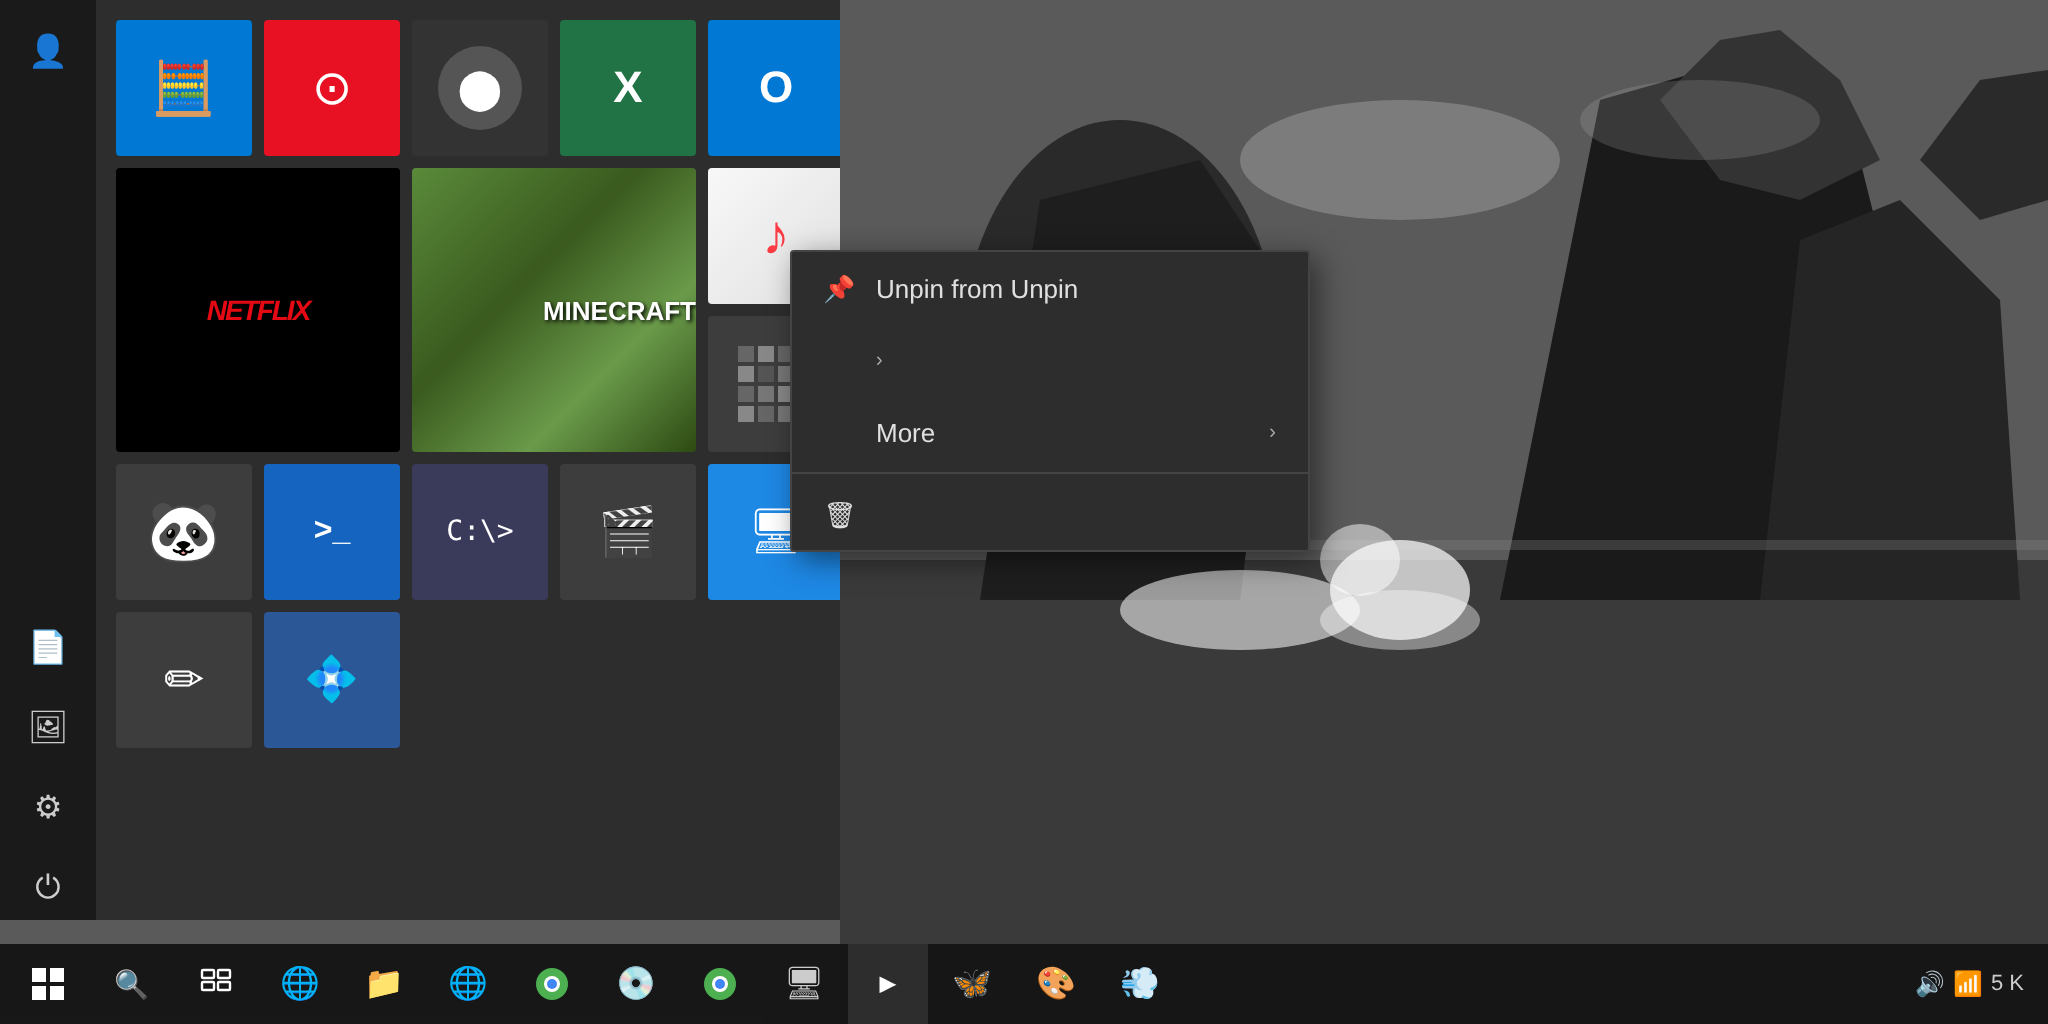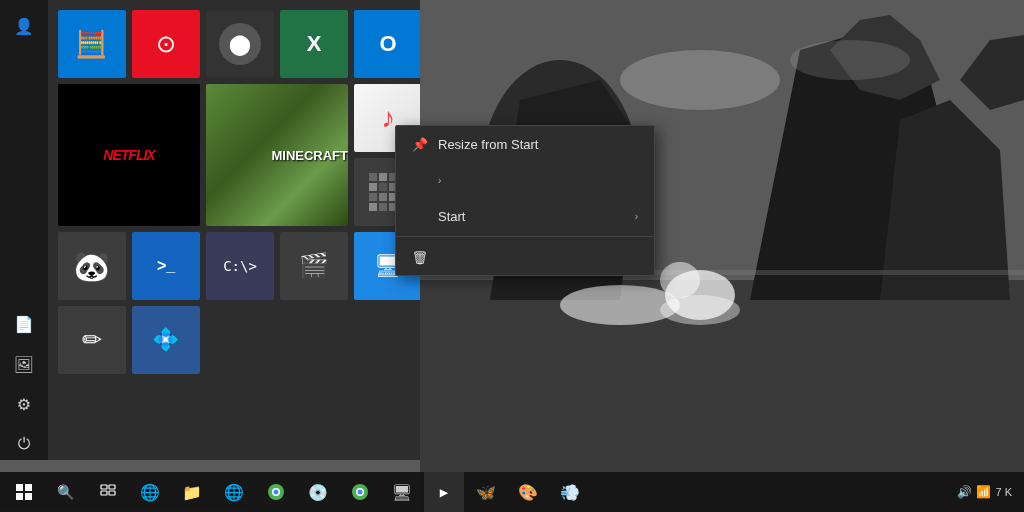--- a/index.html
+++ b/index.html
@@ -379,29 +379,29 @@
       <div class="tile tile-blue" style="background:#2b5797;">
         <span style="font-size:22px;">💠</span>
       </div>
     </div>
   </div>
 </div>
 
 <div class="context-menu">
   <div class="context-menu-item">
     <span class="item-icon">📌</span>
-    <span class="item-label">Resize from Start</span>
+    <span class="item-label">Unpin from Unpin</span>
   </div>
   <div class="context-menu-item">
     <span class="item-icon"></span>
     <span class="chevron">›</span>
   </div>
   <div class="context-menu-item">
     <span class="item-icon"></span>
-    <span class="item-label">Start</span>
+    <span class="item-label">More</span>
     <span class="chevron">›</span>
   </div>
   <div class="context-menu-divider"></div>
   <div class="context-menu-item">
     <span class="item-icon">🗑</span>
   </div>
 </div>
 
 <div class="taskbar">
 
@@ -478,16 +478,16 @@
   <div class="taskbar-btn">
     <span style="font-size:16px;color:#b0c4de;">💨</span>
   </div>
 
   <div class="taskbar-spacer"></div>
 
   <div class="taskbar-tray">
     <span style="font-size:12px;">🔊</span>
     <span style="font-size:12px;">📶</span>
     <div class="taskbar-clock">
-      <div>7 K</div>
+      <div>5 K</div>
     </div>
   </div>
 </div>
 
 </body></html>

